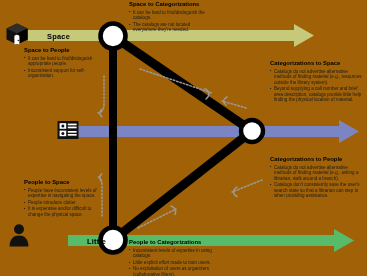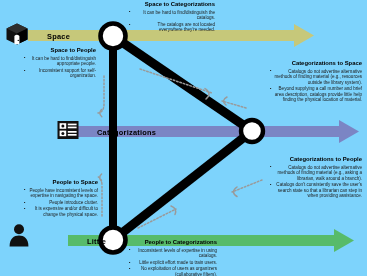--- a/index.html
+++ b/index.html
@@ -5,22 +5,21 @@
   html,body{margin:0;padding:0;background:#ffffff;}
   body{
     font-family:"Liberation Sans", sans-serif;
     -webkit-font-smoothing:none;
   }
   #canvas{
     position:relative;
     width:367px;
     height:276px;
     overflow:hidden;
-    background:#7dd3fc;
-    text-align:right;
+    background:#a16207;
   }
   #wire{
     position:absolute;
     left:0; top:0;
     width:367px; height:276px;
     pointer-events:none;
   }
 
   
   .axis-label{
@@ -158,21 +157,20 @@
   </div>
 
   <div class="icon" style="left:6px;top:222px;">
     <svg width="26" height="26" viewBox="0 0 26 26">
       <circle cx="13" cy="7.2" r="5" fill="#111111"></circle>
       <path d="M3.6,24.5 C3.6,16.4 8,13.6 13,13.6 C18,13.6 22.4,16.4 22.4,24.5 Z" fill="#111111"></path>
     </svg>
   </div>
 
   <div class="axis-label" style="left:47px;top:31.5px;">Space</div>
-  <div class="axis-label" style="left:97px;top:127.5px;">Categorizations</div>
   <div class="axis-label" style="left:87px;top:236.5px;">Little</div>
 
   <div class="note" style="left:129px;top:1px;width:86px;">
     <div class="note-title">Space to Categorizations</div>
     <ul>
       <li>It can be hard to find/distinguish the catalogs.</li>
       <li>The catalogs are not located everywhere they're needed.</li>
     </ul>
   </div>
 

